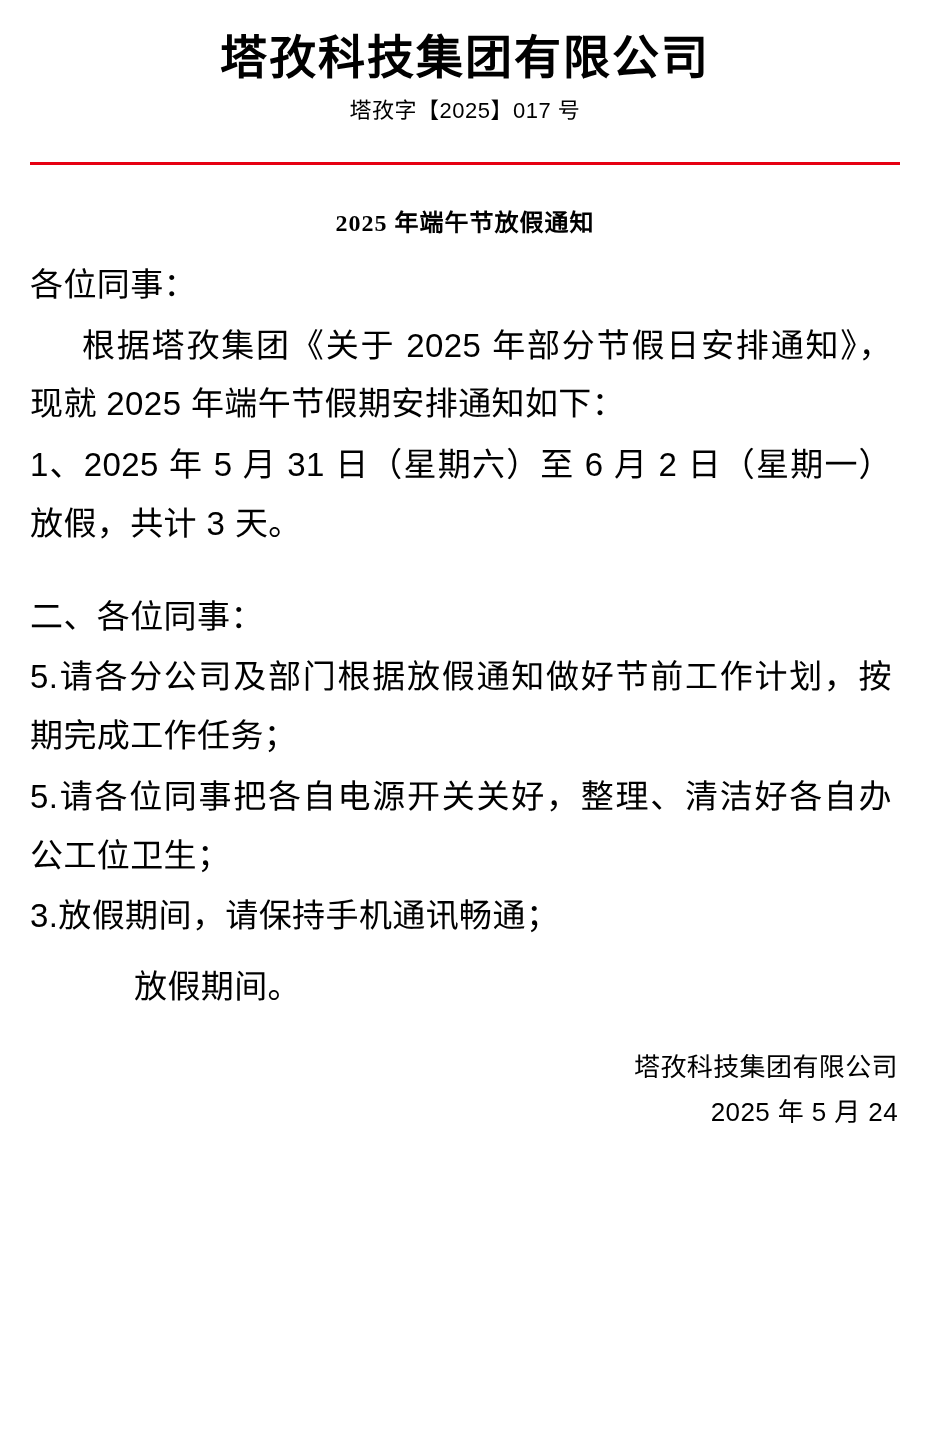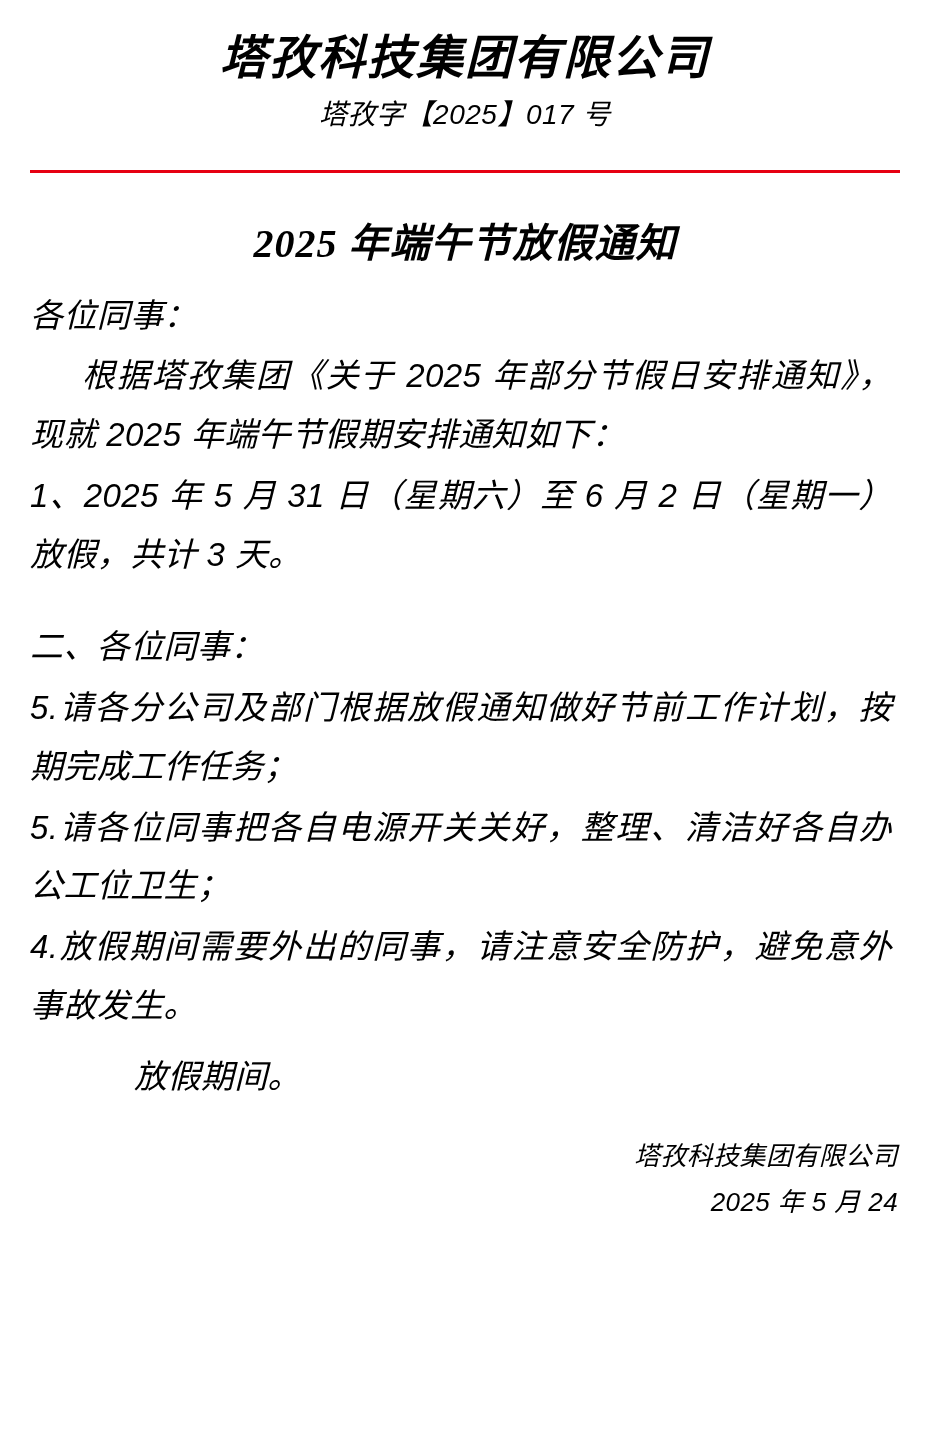--- a/index.html
+++ b/index.html
@@ -13,54 +13,53 @@
     font-family: "Liberation Sans", "DejaVu Sans", sans-serif;
     color: #000000;
     -webkit-font-smoothing: antialiased;
   }
   .page {
     width: 930px;
     min-height: 1442px;
     box-sizing: border-box;
     padding: 22px 30px 16px 30px;
     position: relative;
-    font-style: italic;
   }
 
   
   .org-title {
     text-align: center;
     font-family: "Liberation Serif", "DejaVu Serif", serif;
     font-size: 47px;
     font-weight: 700;
     letter-spacing: 2px;
     line-height: 1.22;
     margin: 8px 0 2px 0;
     white-space: nowrap;
   }
   .doc-number {
     text-align: center;
-    font-size: 28px;
+    font-size: 22px;
     font-weight: 400;
     letter-spacing: 0.5px;
     line-height: 1.3;
     margin: 10px 0 16px 0;
   }
   .red-rule {
     height: 3px;
     background: #e60012;
     margin: 36px 0 0 0;
     width: 100%;
   }
 
   
   .doc-title {
     text-align: center;
     font-family: "Liberation Serif", "DejaVu Serif", serif;
-    font-size: 40px;
+    font-size: 24px;
     font-weight: 700;
     letter-spacing: 1px;
     margin: 38px 0 18px 0;
   }
 
   
   .body-block {
     font-size: 33px;
     line-height: 1.78;
     letter-spacing: 0.4px;
@@ -115,22 +114,22 @@
 
 
     <p class="para">1、2025 年 5 月 31 日（星期六）至 6 月 2 日（星期一）放假，共计 3 天。</p>
 
     <p class="para gap-before">二、各位同事：</p>
 
     <p class="para">5.请各分公司及部门根据放假通知做好节前工作计划，按期完成工作任务；</p>
 
     <p class="para">5.请各位同事把各自电源开关关好，整理、清洁好各自办公工位卫生；</p>
 
+    <p class="para">3.放假期间，请保持手机通讯畅通；</p>
 
-    <p class="para">4.放假期间需要外出的同事，请注意安全防护，避免意外事故发生。</p>
 
     <p class="closing">放假期间。</p>
   </div>
 
   <div class="sign-block">
     <p class="sign-line">塔孜科技集团有限公司</p>
     <p class="sign-line">2025 年 5 月 24</p>
   </div>
 
 </div>

